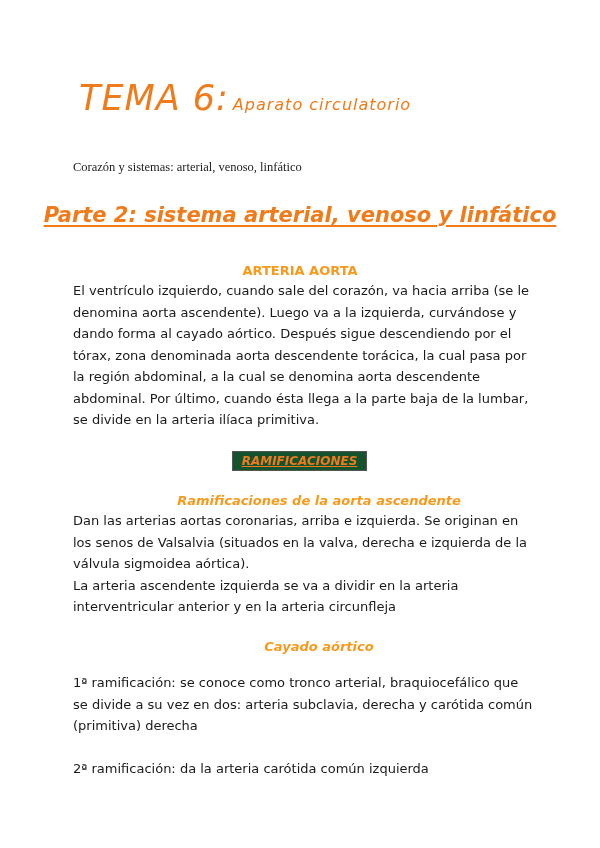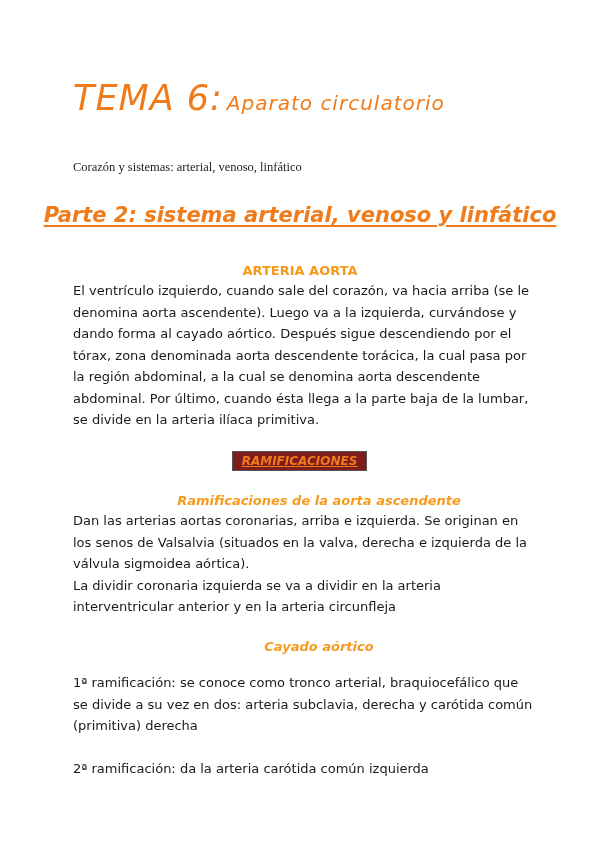--- a/index.html
+++ b/index.html
@@ -27,23 +27,24 @@
       color: #f07b1a;
       white-space: nowrap;
       font-family: "DejaVu Sans", sans-serif;
       font-style: italic;
       letter-spacing: 1px;
     }
     .title .big {
       font-size: 35px;
       font-weight: 300;
       font-style: italic;
+      margin-left: 6px;
     }
     .title .small {
-      font-size: 20px;
+      font-size: 16px;
       font-style: italic;
       margin-left: 4px;
     }
     .subtitle {
       position: absolute;
       left: 73px;
       top: 160px;
       font-size: 12.5px;
       color: #222;
       white-space: nowrap;
@@ -88,21 +89,21 @@
     }
     .para p {
       margin: 0;
     }
     .ramif-box {
       position: absolute;
       left: 232px;
       top: 451px;
       width: 133px;
       height: 18px;
-      background: #7f1d1d;
+      background: #14532d;
       border: 1px solid #555;
       text-align: center;
       line-height: 18px;
       color: #f07b1a;
       font-size: 12px;
       font-weight: bold;
       font-style: italic;
       text-decoration: underline;
       white-space: nowrap;
     }
@@ -123,21 +124,21 @@
   <div class="section-heading" style="top:263px;">ARTERIA AORTA</div>
   <div class="para" style="top:280px;">
     <p>El ventrículo izquierdo, cuando sale del corazón, va hacia arriba (se le denomina aorta ascendente). Luego va a la izquierda, curvándose y dando forma al cayado aórtico. Después sigue descendiendo por el tórax, zona denominada aorta descendente torácica, la cual pasa por la región abdominal, a la cual se denomina aorta descendente abdominal. Por último, cuando ésta llega a la parte baja de la lumbar, se divide en la arteria ilíaca primitiva.</p>
   </div>
 
   <div class="ramif-box">RAMIFICACIONES</div>
 
   <div class="section-heading italic" style="top:493px;">Ramificaciones de la aorta ascendente</div>
   <div class="para" style="top:510px;">
     <p>Dan las arterias aortas coronarias, arriba e izquierda. Se originan en los senos de Valsalvia (situados en la valva, derecha e izquierda de la válvula sigmoidea aórtica).</p>
-    <p>La dividir coronaria izquierda se va a dividir en la arteria interventricular anterior y en la arteria circunfleja</p>
+    <p>La arteria ascendente izquierda se va a dividir en la arteria interventricular anterior y en la arteria circunfleja</p>
   </div>
 
   <div class="section-heading italic" style="top:639px;">Cayado aórtico</div>
   <div class="para" style="top:672px;">
     <p>1ª ramificación:  se conoce como tronco arterial, braquiocefálico que se divide a su vez en dos: arteria subclavia, derecha y carótida común (primitiva) derecha</p>
     <p style="margin-top:21.5px;">2ª ramificación: da la arteria carótida común izquierda</p>
   </div>
 
 </div>
 

